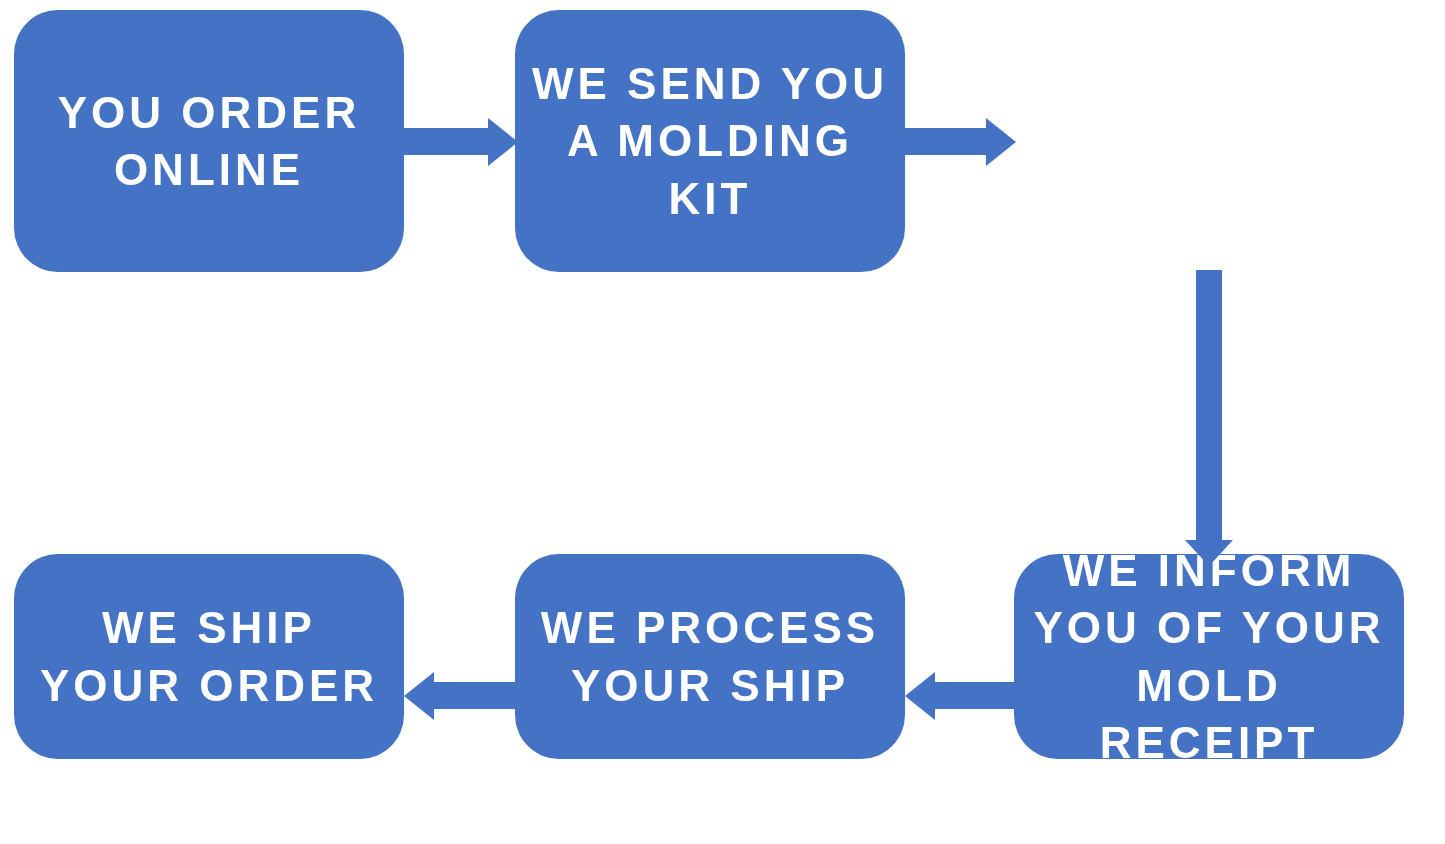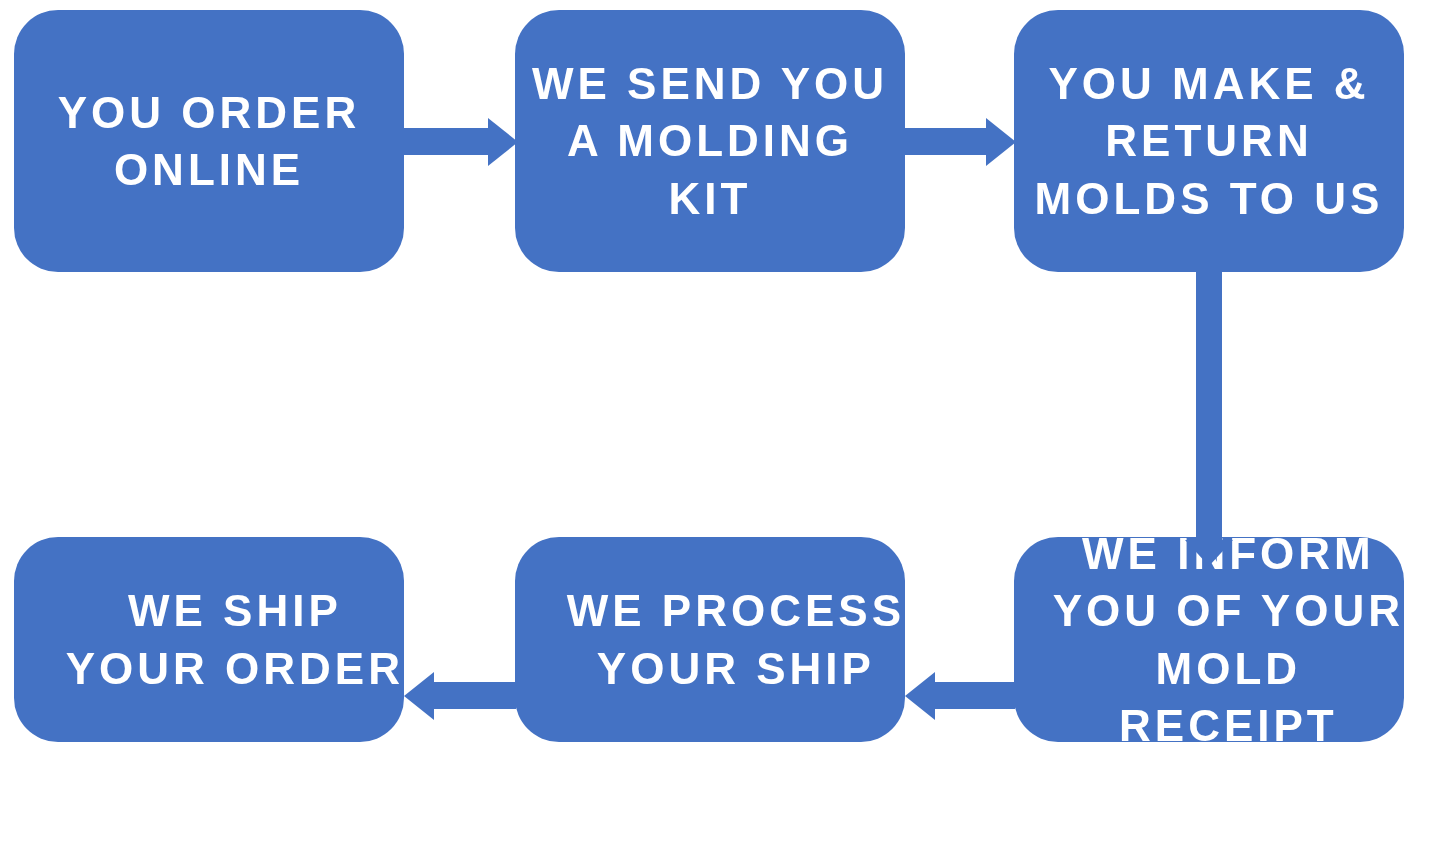--- a/index.html
+++ b/index.html
@@ -24,21 +24,21 @@
     position:absolute;
     width:390px;
     background:var(--box-color);
     border-radius:44px;
     display:flex;
     align-items:center;
     justify-content:center;
     text-align:center;
   }
   .row1{top:10px;height:262px;}
-  .row2{top:537px;height:205px;justify-content:flex-end;}
+  .row2{top:554px;height:205px;}
   .col1{left:14px;}
   .col2{left:515px;}
   .col3{left:1014px;}
   .step-label{
     color:var(--text-color);
     font-weight:bold;
     font-size:44px;
     line-height:1.3;
     letter-spacing:4px;
     white-space:pre-line;
@@ -76,25 +76,20 @@
     <div class="step-label">YOU ORDER
 ONLINE</div>
   </div>
 
   <div class="box row1 col2">
     <div class="step-label">WE SEND YOU
 A MOLDING
 KIT</div>
   </div>
 
-  <div class="box row1 col3">
-    <div class="step-label">YOU MAKE &amp;
-RETURN
-MOLDS TO US</div>
-  </div>
 
   <div class="box row2 col1">
     <div class="step-label">WE SHIP
 YOUR ORDER</div>
   </div>
 
   <div class="box row2 col2">
     <div class="step-label">WE PROCESS
 YOUR SHIP</div>
   </div>

